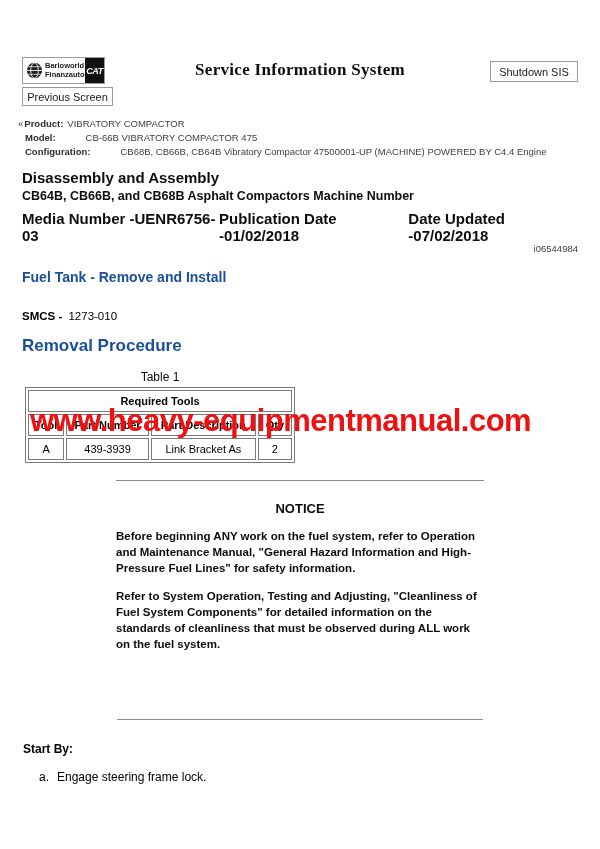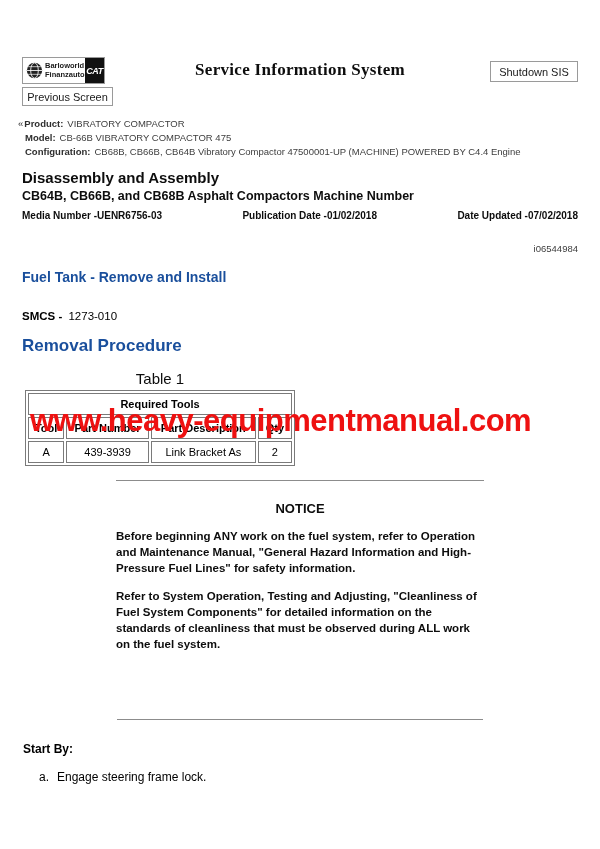--- a/index.html
+++ b/index.html
@@ -48,44 +48,44 @@
     font-size:11px; color:#1a1a1a;
     display:flex; align-items:center; justify-content:center;
     cursor:pointer;
   }
   .btn-prev { left:22px; top:87px; width:91px; height:19px; }
   .btn-shutdown { left:490px; top:61px; width:88px; height:21px; }
 
   
   .meta { position:absolute; left:18px; top:117px; font-size:9.5px; color:#3d3d3d; }
   .meta .row { display:flex; line-height:14px; }
-  .meta .row + .row { padding-left:7px; }
+  .meta .row + .row { padding-left:7px;gap:26px; }
   .meta b { color:#2e2e2e; margin-right:4px; }
   .collapse { margin-right:1px; color:#2e2e2e; cursor:pointer; }
 
   
   .doc { position:absolute; left:22px; top:169px; width:556px; }
   .doc-type { font-size:15px; font-weight:bold; color:#0d0d0d; }
   .doc-title { font-size:12.5px; font-weight:bold; margin-top:3px; color:#0d0d0d; }
   .doc-meta-row {
     display:flex; justify-content:space-between;
-    margin-top:7px; font-size:10px; font-weight:bold; color:#0d0d0d;
+    margin-top:7px; font-size:15px; font-weight:bold; color:#0d0d0d;
   }
   .doc-id { position:absolute; right:22px; top:243px; font-size:9.5px; color:#3d3d3d; }
 
   
   .h-blue { position:absolute; left:22px; color:#1a4f9c; font-weight:bold; }
   .h1 { top:269px; font-size:14px; }
   .h2 { top:336px; font-size:17px; }
   .smcs { position:absolute; left:22px; top:310px; font-size:11.5px; }
   .smcs b { margin-right:3px; }
 
   
   .table-wrap { position:absolute; left:25px; top:370px; width:270px; }
-  .tbl-caption { text-align:center; font-size:15px; margin-bottom:3px; color:#0d0d0d; }
+  .tbl-caption { text-align:center; font-size:12px; margin-bottom:3px; color:#0d0d0d; }
   table.tools {
     width:270px;
     border:1px solid #7a7a7a;
     border-collapse:separate; border-spacing:2px;
     font-size:11px; background:#fff;
   }
   table.tools td {
     border:1px solid #7a7a7a;
     padding:4px 4px;
     text-align:center;

